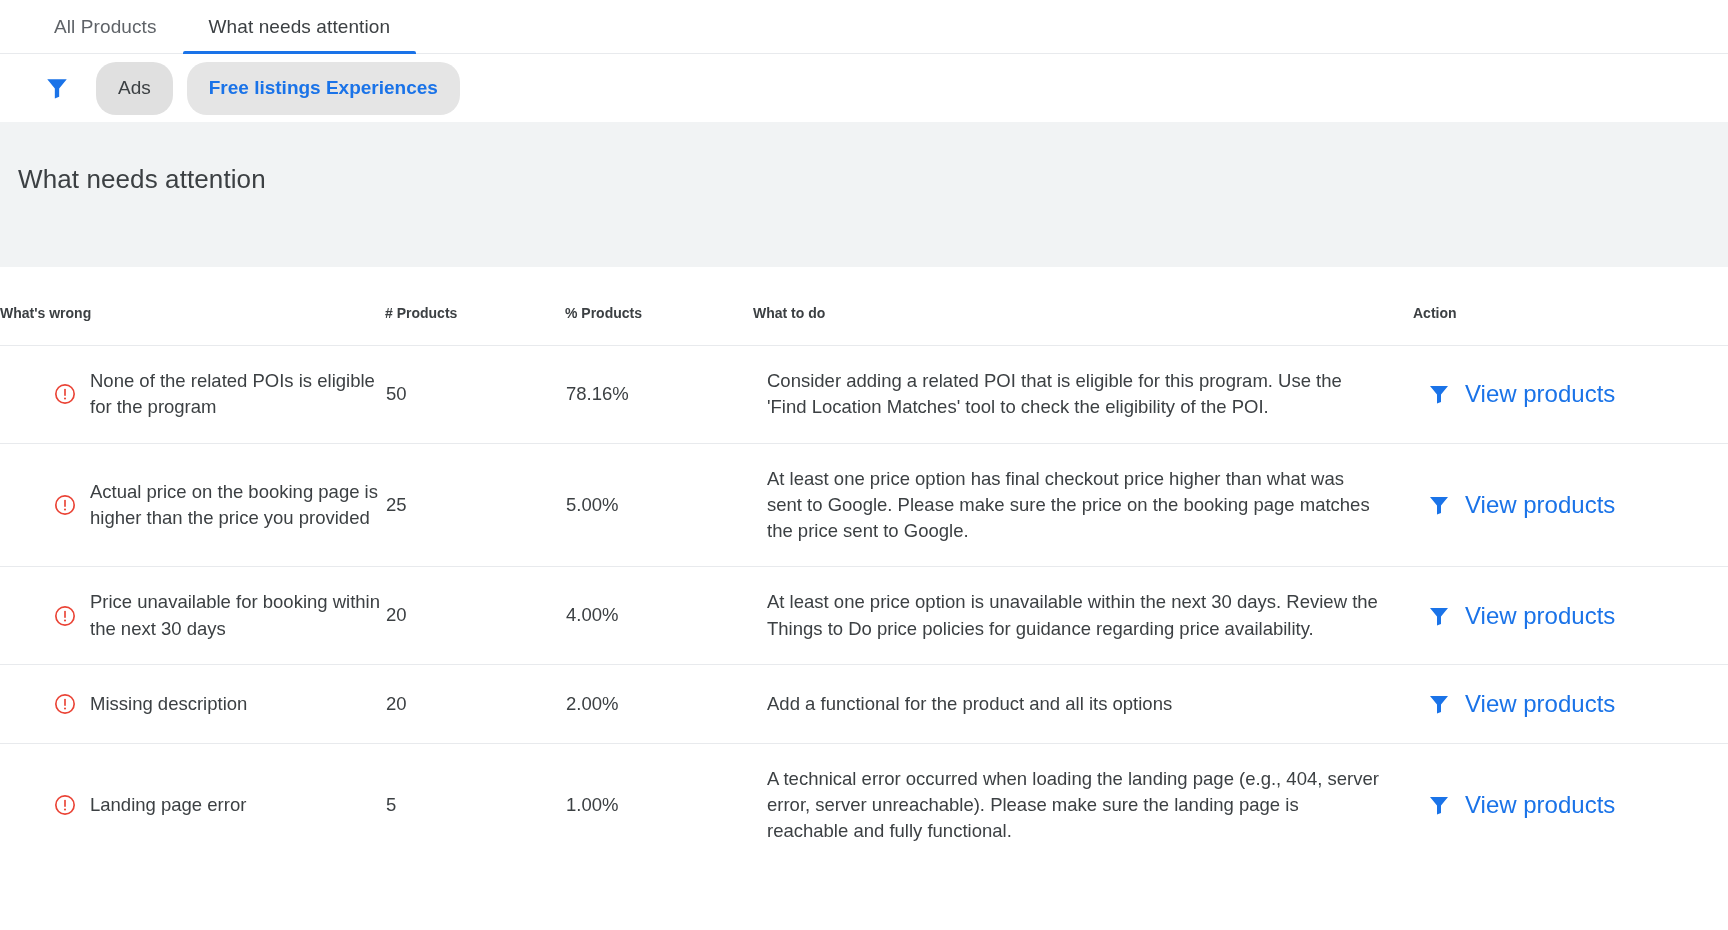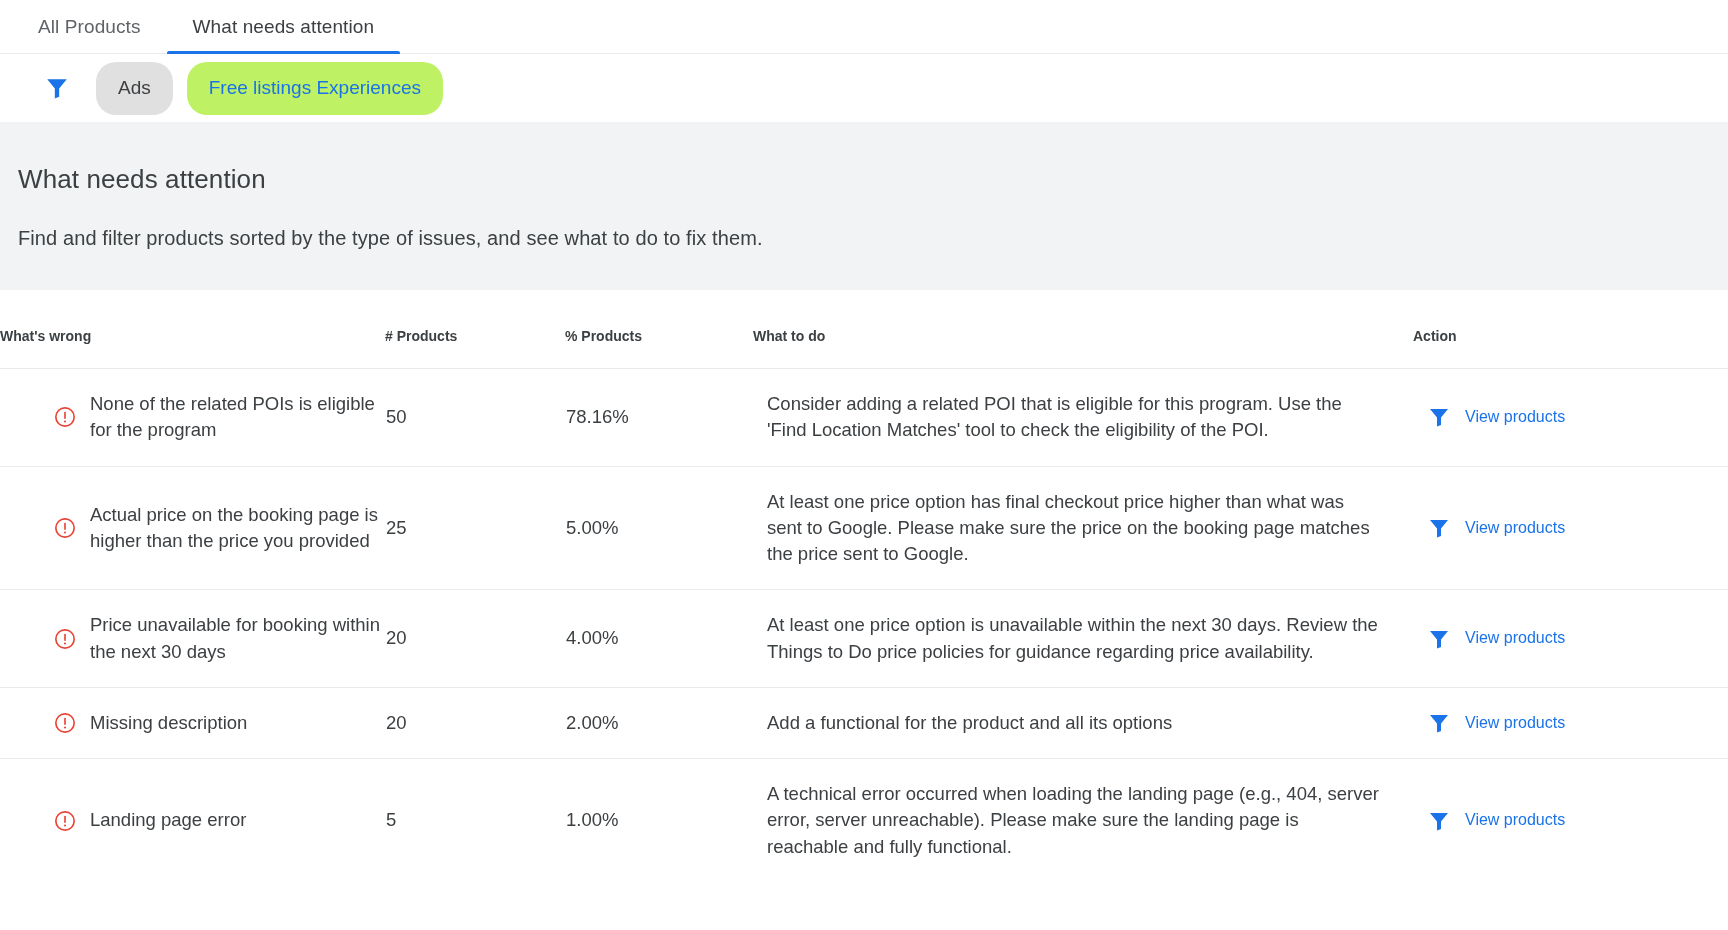--- a/index.html
+++ b/index.html
@@ -13,21 +13,21 @@
     color: #3c4043;
     overflow: hidden;
   }
 
   
   .tabbar {
     position: relative;
     height: 54px;
     display: flex;
     align-items: flex-start;
-    padding-left: 12px;
+    padding-left: 28px;
     border-bottom: 1px solid #e8eaed;
   }
   .tab {
     position: relative;
     height: 54px;
     display: flex;
     align-items: center;
     justify-content: center;
     padding: 0 26px;
     font-size: 19px;
@@ -70,23 +70,23 @@
     padding: 0 22px;
     border-radius: 20px;
     background: #e0e0e0;
     color: #3c4043;
     font-size: 19px;
     white-space: nowrap;
     cursor: pointer;
     user-select: none;
   }
   .chip.selected {
-    background: #bef264;
+    background: #e5e5e5;
     color: #1a73e8;
-    font-weight: 400;
+    font-weight: 700;
   }
 
   
   .banner {
     background: #f1f3f4;
     padding: 42px 18px 40px 18px;
   }
   .banner h1 {
     margin: 0 0 32px 0;
     font-size: 26px;
@@ -156,21 +156,21 @@
 
   .action-inner {
     display: flex;
     align-items: center;
     gap: 14px;
     cursor: pointer;
   }
   .action-funnel { width: 24px; height: 24px; flex: 0 0 auto; display: block; }
   .action-link {
     color: #1a73e8;
-    font-size: 16px;
+    font-size: 24px;
     white-space: nowrap;
   }
 </style>
 </head>
 <body>
 
 <div class="tabbar">
   <div class="tab">
     <span>All Products</span>
   </div>
@@ -186,21 +186,20 @@
   <div class="chip">
     <span>Ads</span>
   </div>
   <div class="chip selected">
     <span>Free listings Experiences</span>
   </div>
 </div>
 
 <div class="banner">
   <h1>What needs attention</h1>
-  <p>Find and filter products sorted by the type of issues, and see what to do to fix them.</p>
 </div>
 
 <div class="table-wrap">
   <table class="issues">
     <colgroup>
       <col class="c-wrong">
         <col class="c-num">
         <col class="c-pct">
         <col class="c-todo">
         <col class="c-action">

